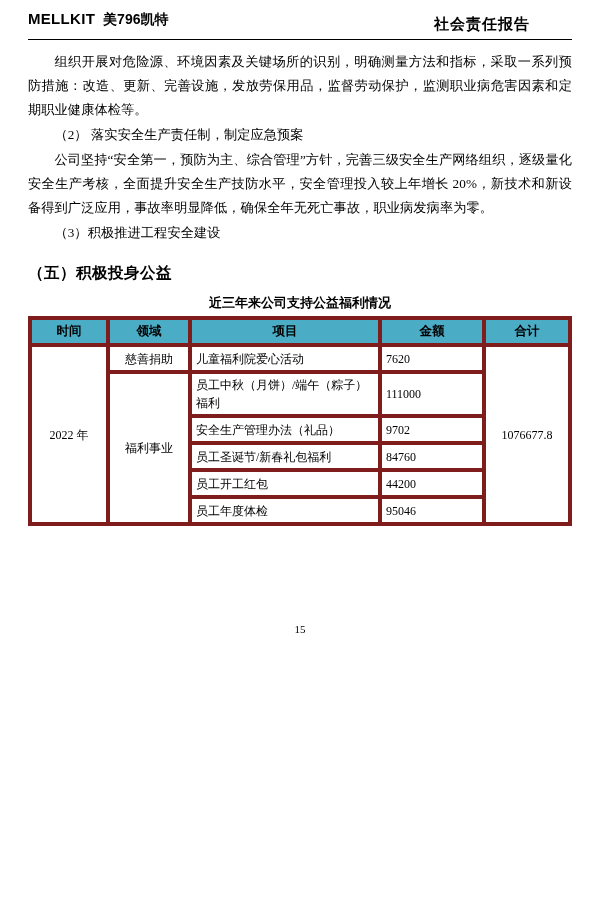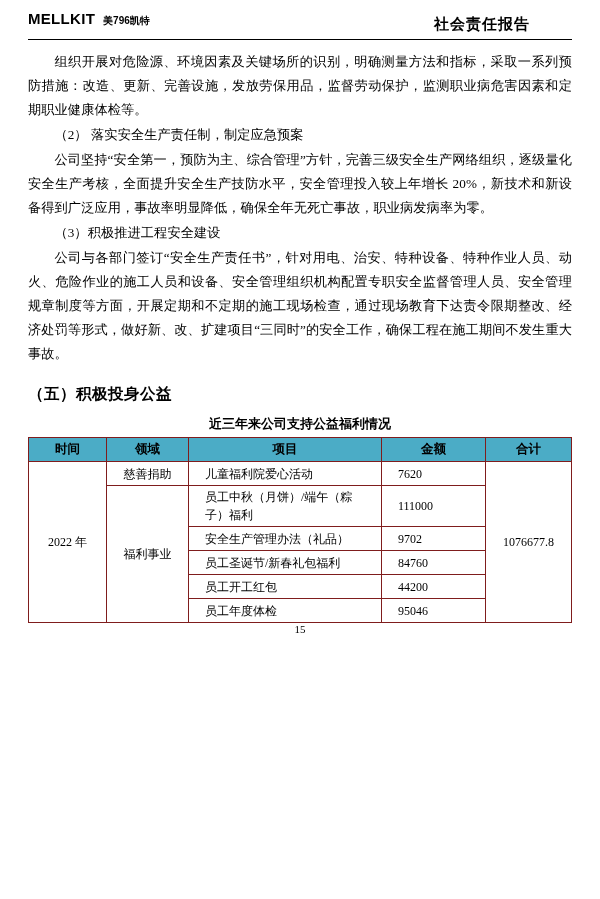--- a/index.html
+++ b/index.html
@@ -33,21 +33,21 @@
   .brand {
     font-family: "Liberation Sans", sans-serif;
     font-weight: bold;
     font-size: 15px;
     letter-spacing: 0.3px;
     white-space: nowrap;
   }
   .brand-cn {
     font-family: "Liberation Sans", sans-serif;
     font-weight: bold;
-    font-size: 10px;
+    font-size: 14px;
     margin-left: 8px;
     white-space: nowrap;
   }
   .header-title {
     position: absolute;
     left: 406px;
     top: 5px;
     font-family: "Liberation Serif", serif;
     font-weight: bold;
     font-size: 15px;
@@ -84,22 +84,22 @@
     text-align: center;
     margin: 2px 0 4px 0;
   }
   table.data {
     border-collapse: collapse;
     width: 100%;
     font-size: 12px;
     table-layout: fixed;
   }
   table.data th, table.data td {
-    border: 1px solid #7f1d1d;
-    padding: 2px 16px;
+    border: 4px solid #7f1d1d;
+    padding: 2px 4px;
     line-height: 1.5;
     height: 19px;
     vertical-align: middle;
   }
   table.data thead th {
     background: #4bacc6;
     color: #000;
     font-weight: bold;
     text-align: center;
     font-size: 12.5px;
@@ -138,21 +138,20 @@
     <span class="brand-cn">美796凯特</span>
     <span class="header-title">社会责任报告</span>
   </div>
   <hr class="header-rule">
 
   <div>
     <p class="para indent">组织开展对危险源、环境因素及关键场所的识别，明确测量方法和指标，采取一系列预防措施：改造、更新、完善设施，发放劳保用品，监督劳动保护，监测职业病危害因素和定期职业健康体检等。</p>
     <p class="para indent">（2） 落实安全生产责任制，制定应急预案</p>
     <p class="para indent">公司坚持“安全第一，预防为主、综合管理”方针，完善三级安全生产网络组织，逐级量化安全生产考核，全面提升安全生产技防水平，安全管理投入较上年增长 20%，新技术和新设备得到广泛应用，事故率明显降低，确保全年无死亡事故，职业病发病率为零。</p>
     <p class="para indent">（3）积极推进工程安全建设</p>
-    <p class="para indent">公司与各部门签订“安全生产责任书”，针对用电、治安、特种设备、特种作业人员、动火、危险作业的施工人员和设备、安全管理组织机构配置专职安全监督管理人员、安全管理规章制度等方面，开展定期和不定期的施工现场检查，通过现场教育下达责令限期整改、经济处罚等形式，做好新、改、扩建项目“三同时”的安全工作，确保工程在施工期间不发生重大事故。</p>
 
     <h2 class="section-title">（五）积极投身公益</h2>
   </div>
 
   <div class="table-caption">近三年来公司支持公益福利情况</div>
 
   <table class="data">
     <colgroup>
       <col class="col-time">
       <col class="col-field">

